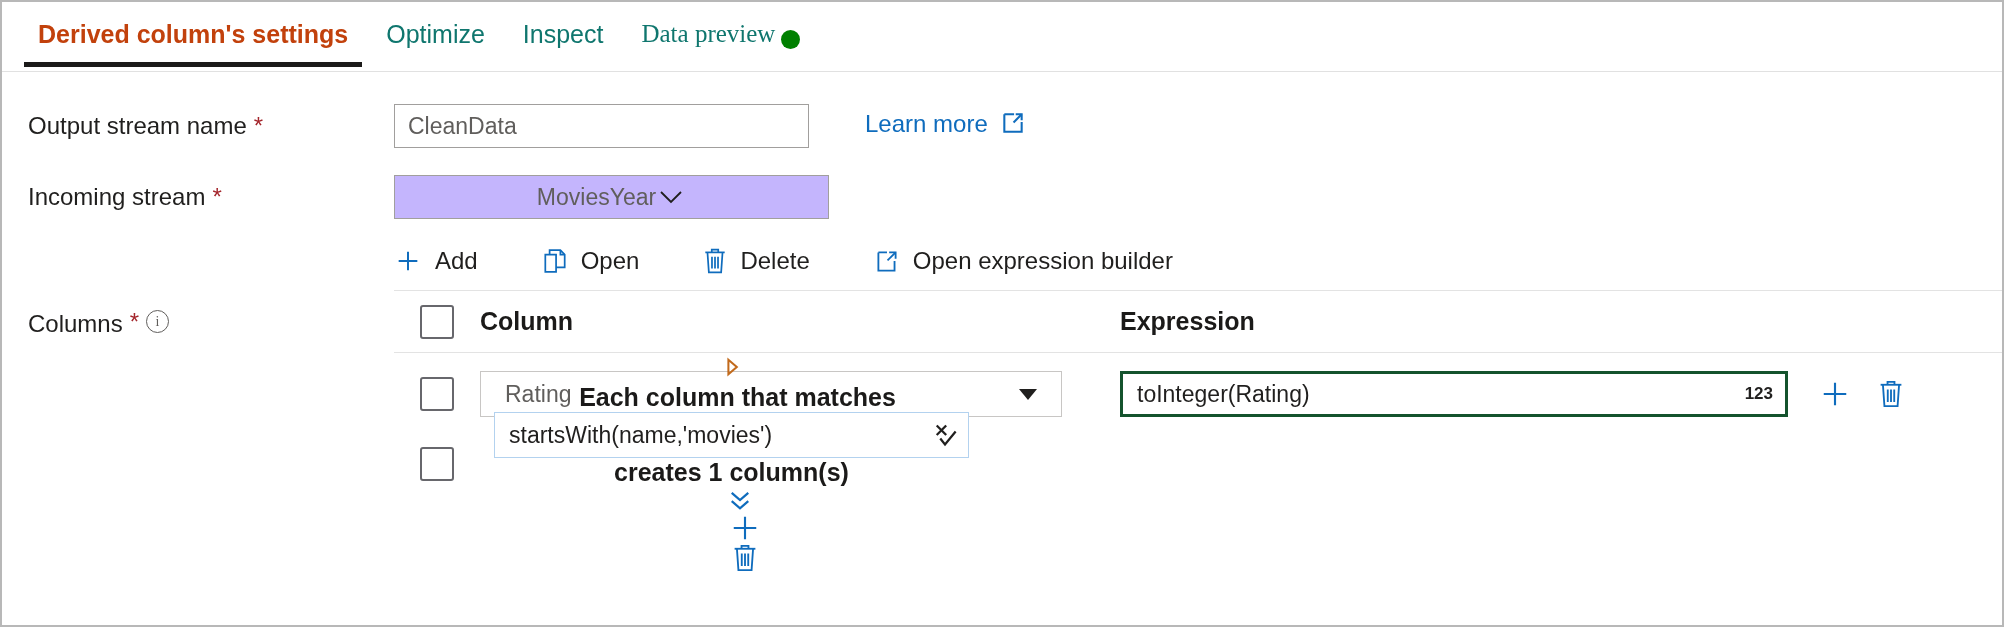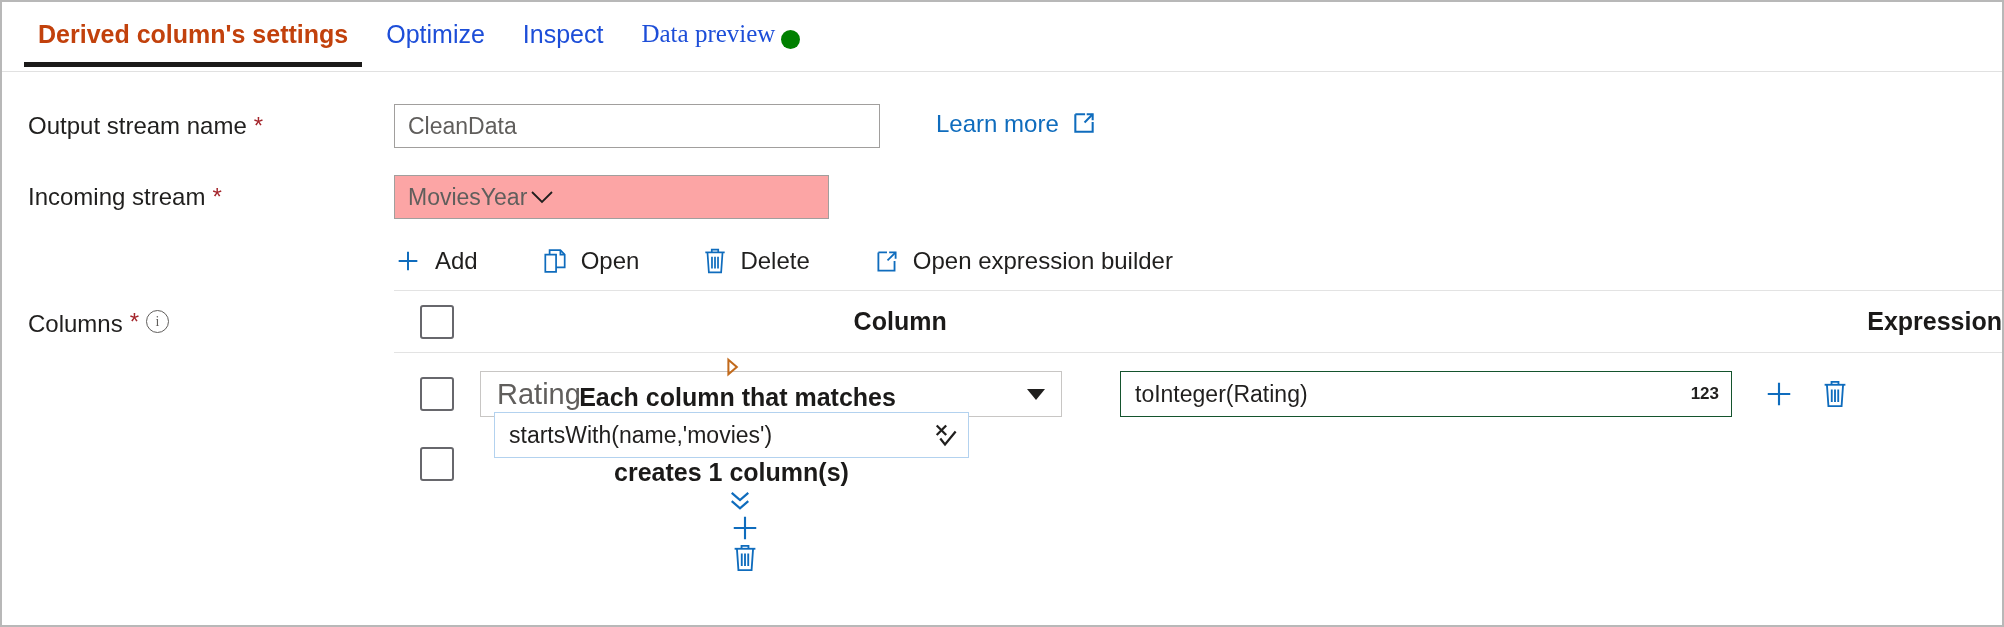--- a/index.html
+++ b/index.html
@@ -29,21 +29,21 @@
     border-bottom: 1px solid #e1e1e1;
   }
   .tab {
     position: relative;
     font-size: 25px;
     line-height: 30px;
     padding: 17px 14px 18px 14px;
     margin-right: 10px;
     white-space: nowrap;
     cursor: pointer;
-    color: #1d4ed8;
+    color: #0f766e;
   }
   .tab.active {
     color: #c2410c;
     font-weight: 600;
   }
   .tab.active::after {
     content: "";
     position: absolute;
     left: 0; right: 0; bottom: 0;
     height: 5px;
@@ -84,38 +84,38 @@
     border-radius: 50%;
     font-size: 14px;
     color: #605e5c;
     font-family: "Liberation Serif", serif;
     line-height: 1;
     cursor: pointer;
   }
 
   
   .txtinput {
-    width: 486px; height: 44px;
+    width: 415px; height: 44px;
     border: 1px solid #a19f9d;
     background: #fff;
     font-size: 23px;
     color: #605e5c;
     padding: 0 13px;
     display: flex; align-items: center;
     font-family: "Liberation Sans", sans-serif;
     cursor: text;
   }
   .selinput {
     width: 435px; height: 44px;
     border: 1px solid #a19f9d;
-    background: #fca5a5;
+    background: #c4b5fd;
     font-size: 23px;
     color: #605e5c;
     padding: 0 13px;
-    display: flex; align-items: center; justify-content: flex-start;
+    display: flex; align-items: center; justify-content: center;
     cursor: pointer;
   }
   .chev-thin { color: #201f1e; display: inline-flex; }
 
   .learnmore {
     margin-left: 56px;
     color: #0f6cbd;
     font-size: 24px;
     display: inline-flex;
     align-items: flex-start;
@@ -142,21 +142,20 @@
     white-space: nowrap;
   }
   .tbtn .ico { color: #0f6cbd; display: inline-flex; align-items: center; }
 
   
   .table { border-top: 1px solid #e3e3e3; }
   .thead {
     display: flex; align-items: center;
     height: 62px;
     border-bottom: 1px solid #e3e3e3;
-    justify-content: space-between;
   }
   .trow {
     display: flex; align-items: center;
     height: 62px;
   }
   .cb {
     width: 34px; height: 34px;
     border: 2px solid #67676c;
     border-radius: 3px;
     background: #fff;
@@ -165,35 +164,35 @@
   }
   .cb-cell { width: 86px; flex: 0 0 86px; display: flex; justify-content: center; }
   .th-text { font-size: 25px; font-weight: 700; color: #1b1a19; }
   .col-head { width: 640px; flex: 0 0 640px; }
 
   .colsel {
     width: 582px; height: 46px;
     border: 1px solid #c8c6c4;
     background: #fff;
     display: flex; align-items: center; justify-content: space-between;
-    padding: 0 16px;
-    font-size: 29px; color: #605e5c;
+    padding: 0 24px;
+    font-size: 23px; color: #605e5c;
     cursor: pointer;
   }
   .caret-filled {
     width: 0; height: 0;
     border-left: 9px solid transparent;
     border-right: 9px solid transparent;
     border-top: 11px solid #201f1e;
   }
 
   .expr-cell { display: flex; align-items: center; gap: 0; }
   .exprbox {
-    width: 612px; height: 46px;
-    border: 1px solid #14532d;
+    width: 668px; height: 46px;
+    border: 3px solid #14532d;
     background: #fff;
     display: flex; align-items: center; justify-content: space-between;
     padding: 0 12px 0 14px;
     font-size: 23px; color: #201f1e;
     cursor: text;
   }
   .typebadge {
     font-size: 17px;
     font-weight: 700;
     color: #201f1e;

